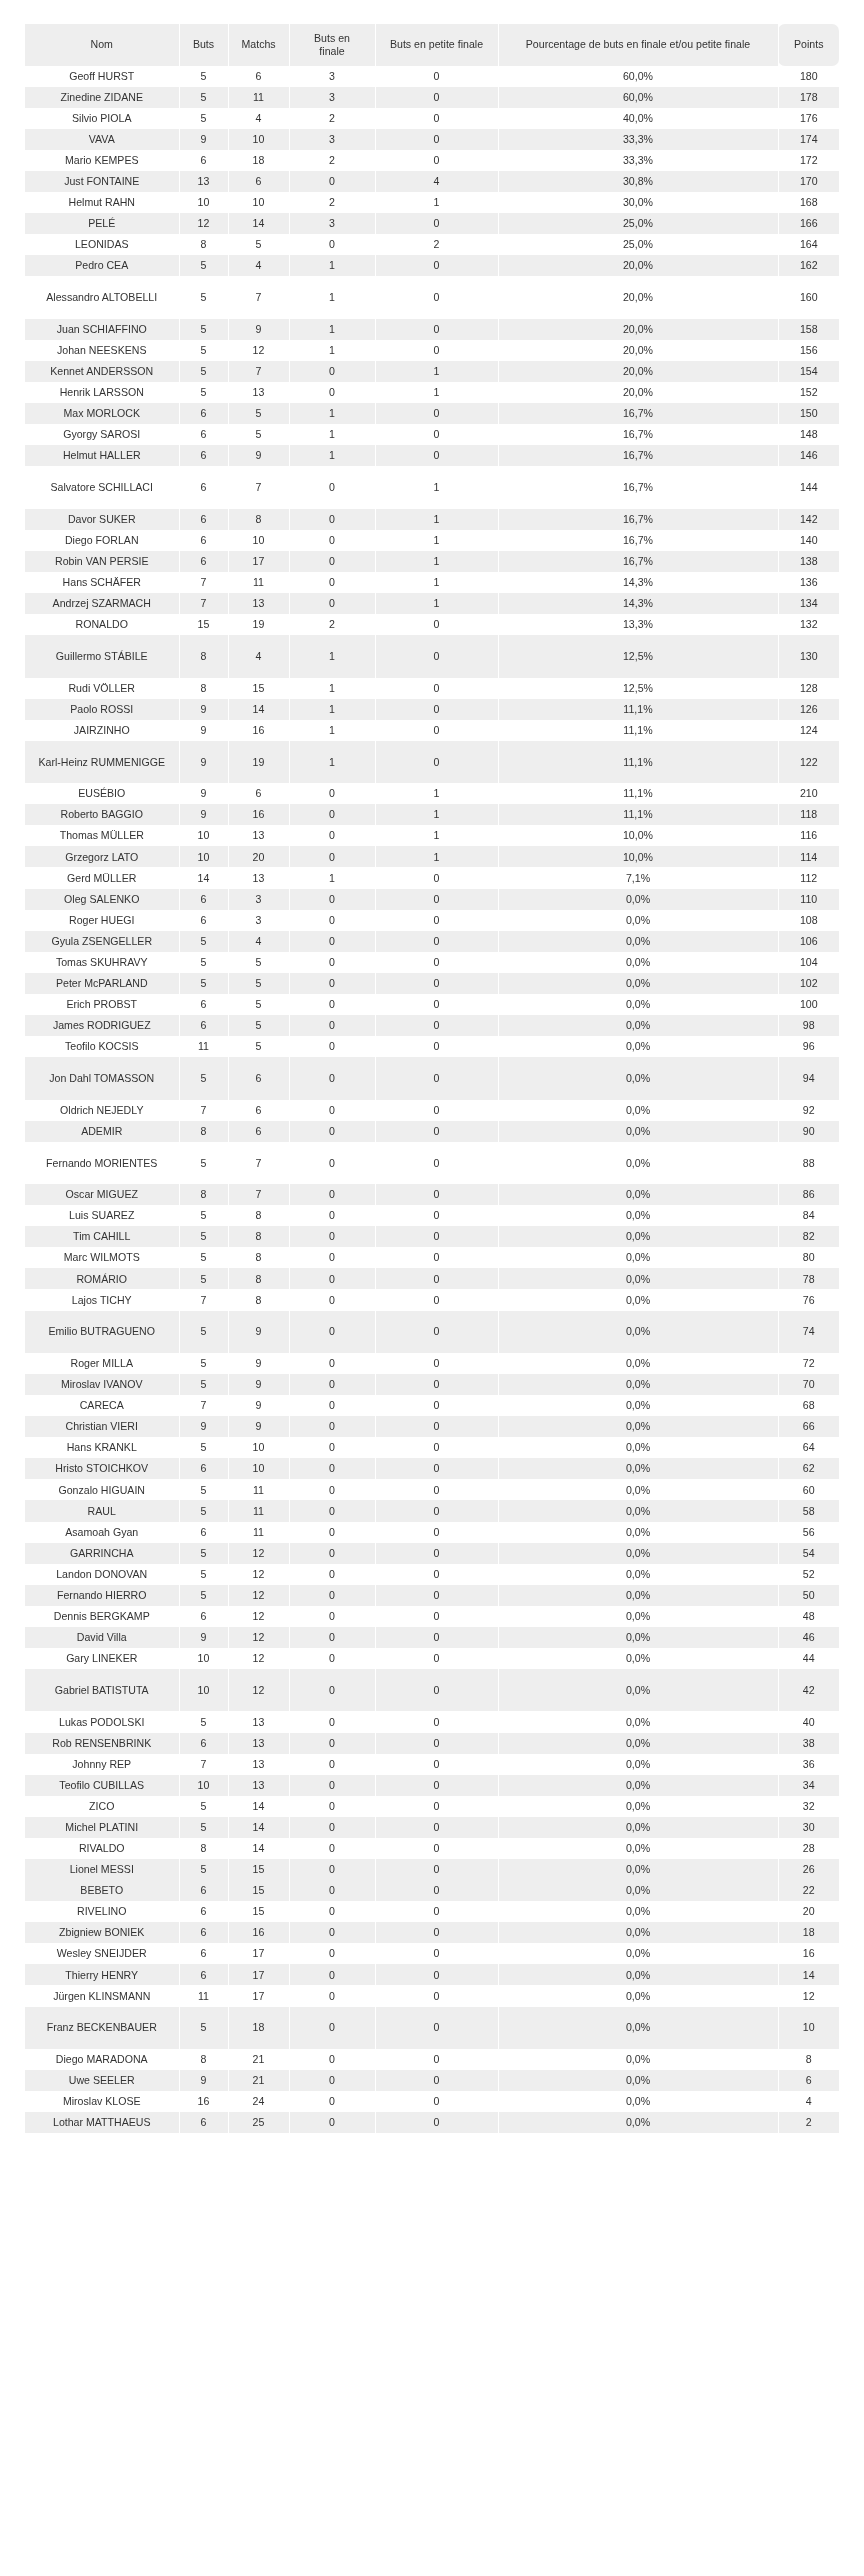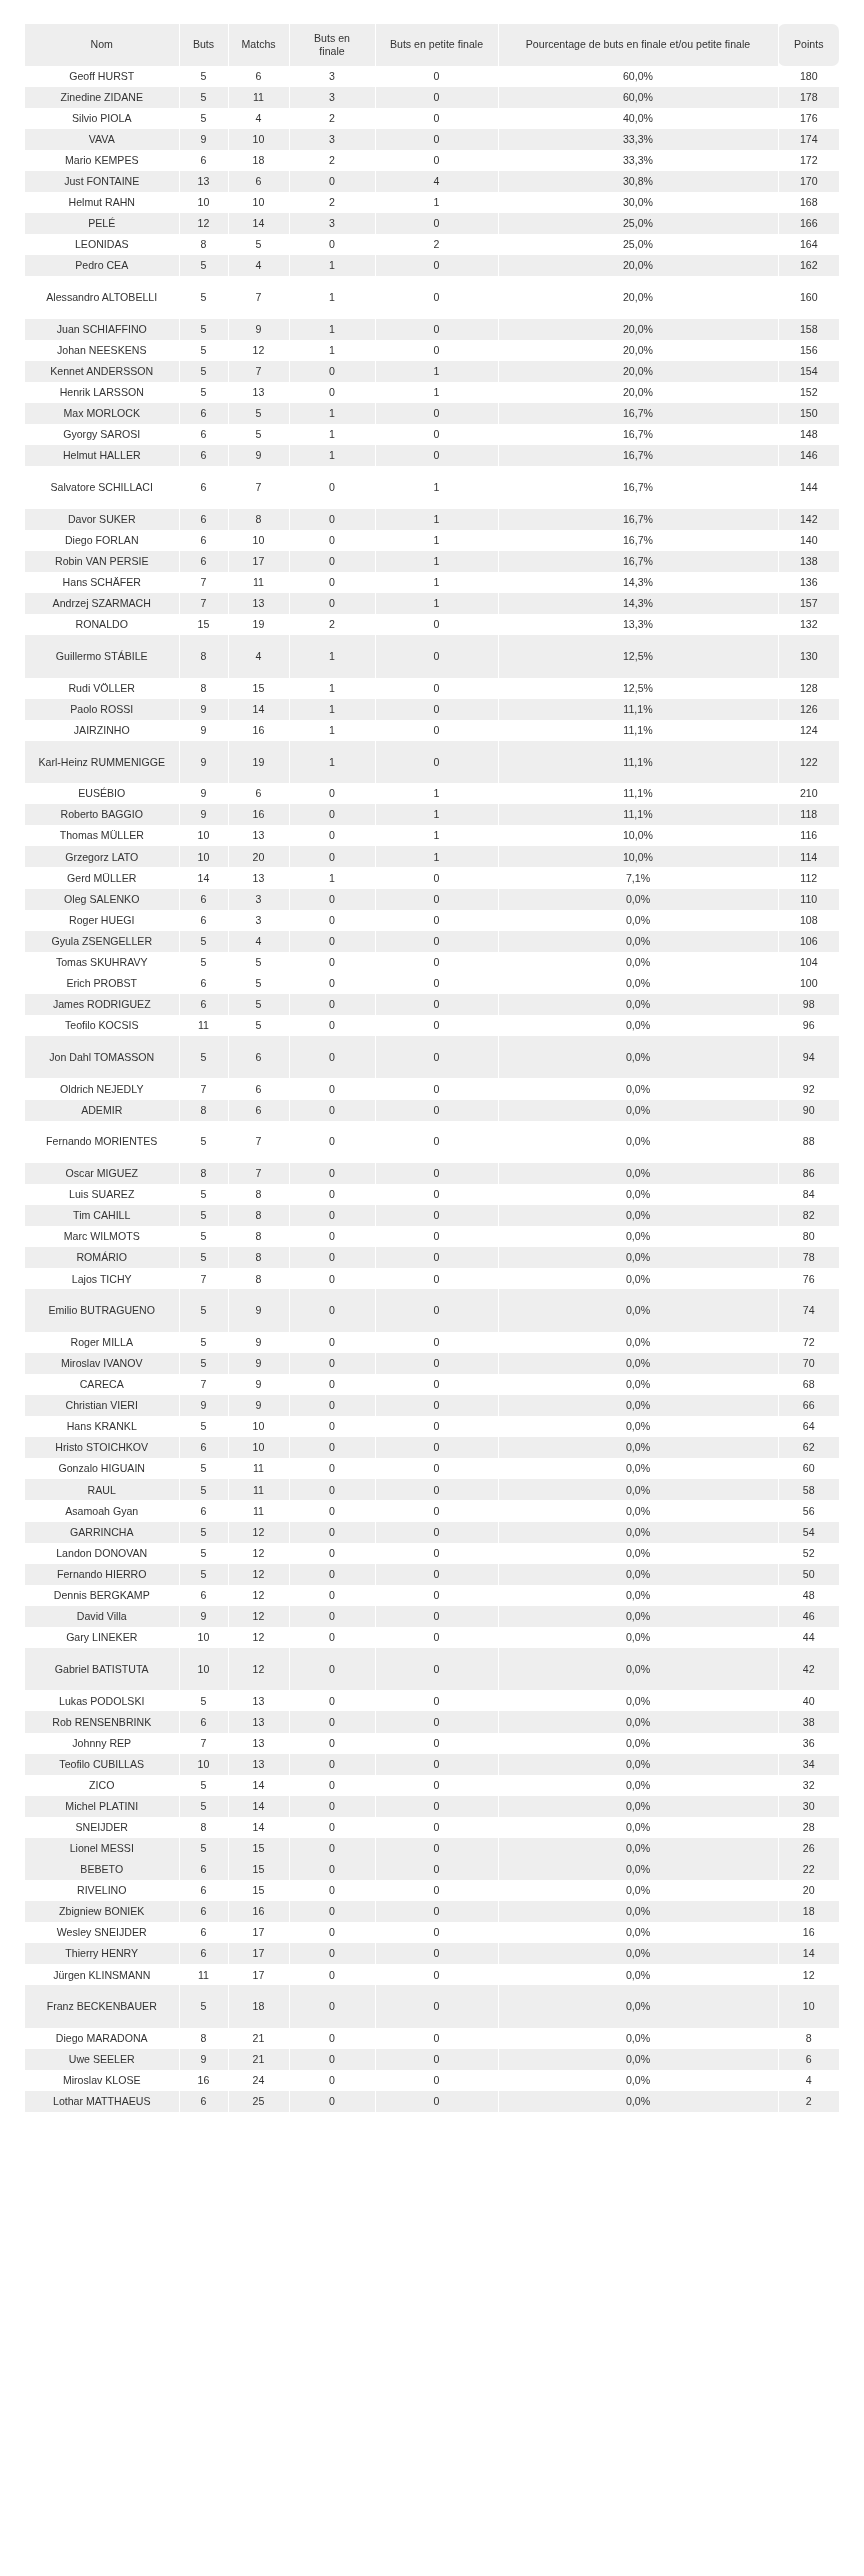--- a/index.html
+++ b/index.html
@@ -307,21 +307,21 @@
           <td>14,3%</td>
           <td>136</td>
         </tr>
         <tr class="alt">
           <td class="nom-cell">Andrzej SZARMACH</td>
           <td>7</td>
           <td>13</td>
           <td>0</td>
           <td>1</td>
           <td>14,3%</td>
-          <td>157</td>
+          <td>134</td>
         </tr>
         <tr>
           <td class="nom-cell">RONALDO</td>
           <td>15</td>
           <td>19</td>
           <td>2</td>
           <td>0</td>
           <td>13,3%</td>
           <td>132</td>
         </tr>
@@ -444,20 +444,29 @@
         </tr>
         <tr>
           <td class="nom-cell">Tomas SKUHRAVY</td>
           <td>5</td>
           <td>5</td>
           <td>0</td>
           <td>0</td>
           <td>0,0%</td>
           <td>104</td>
         </tr>
+        <tr class="alt">
+          <td class="nom-cell">Peter McPARLAND</td>
+          <td>5</td>
+          <td>5</td>
+          <td>0</td>
+          <td>0</td>
+          <td>0,0%</td>
+          <td>102</td>
+        </tr>
         <tr>
           <td class="nom-cell">Erich PROBST</td>
           <td>6</td>
           <td>5</td>
           <td>0</td>
           <td>0</td>
           <td>0,0%</td>
           <td>100</td>
         </tr>
         <tr class="alt">
@@ -769,21 +778,21 @@
         <tr class="alt">
           <td class="nom-cell">Michel PLATINI</td>
           <td>5</td>
           <td>14</td>
           <td>0</td>
           <td>0</td>
           <td>0,0%</td>
           <td>30</td>
         </tr>
         <tr>
-          <td class="nom-cell">SNEIJDER</td>
+          <td class="nom-cell">RIVALDO</td>
           <td>8</td>
           <td>14</td>
           <td>0</td>
           <td>0</td>
           <td>0,0%</td>
           <td>28</td>
         </tr>
         <tr class="alt">
           <td class="nom-cell">Lionel MESSI</td>
           <td>5</td>

